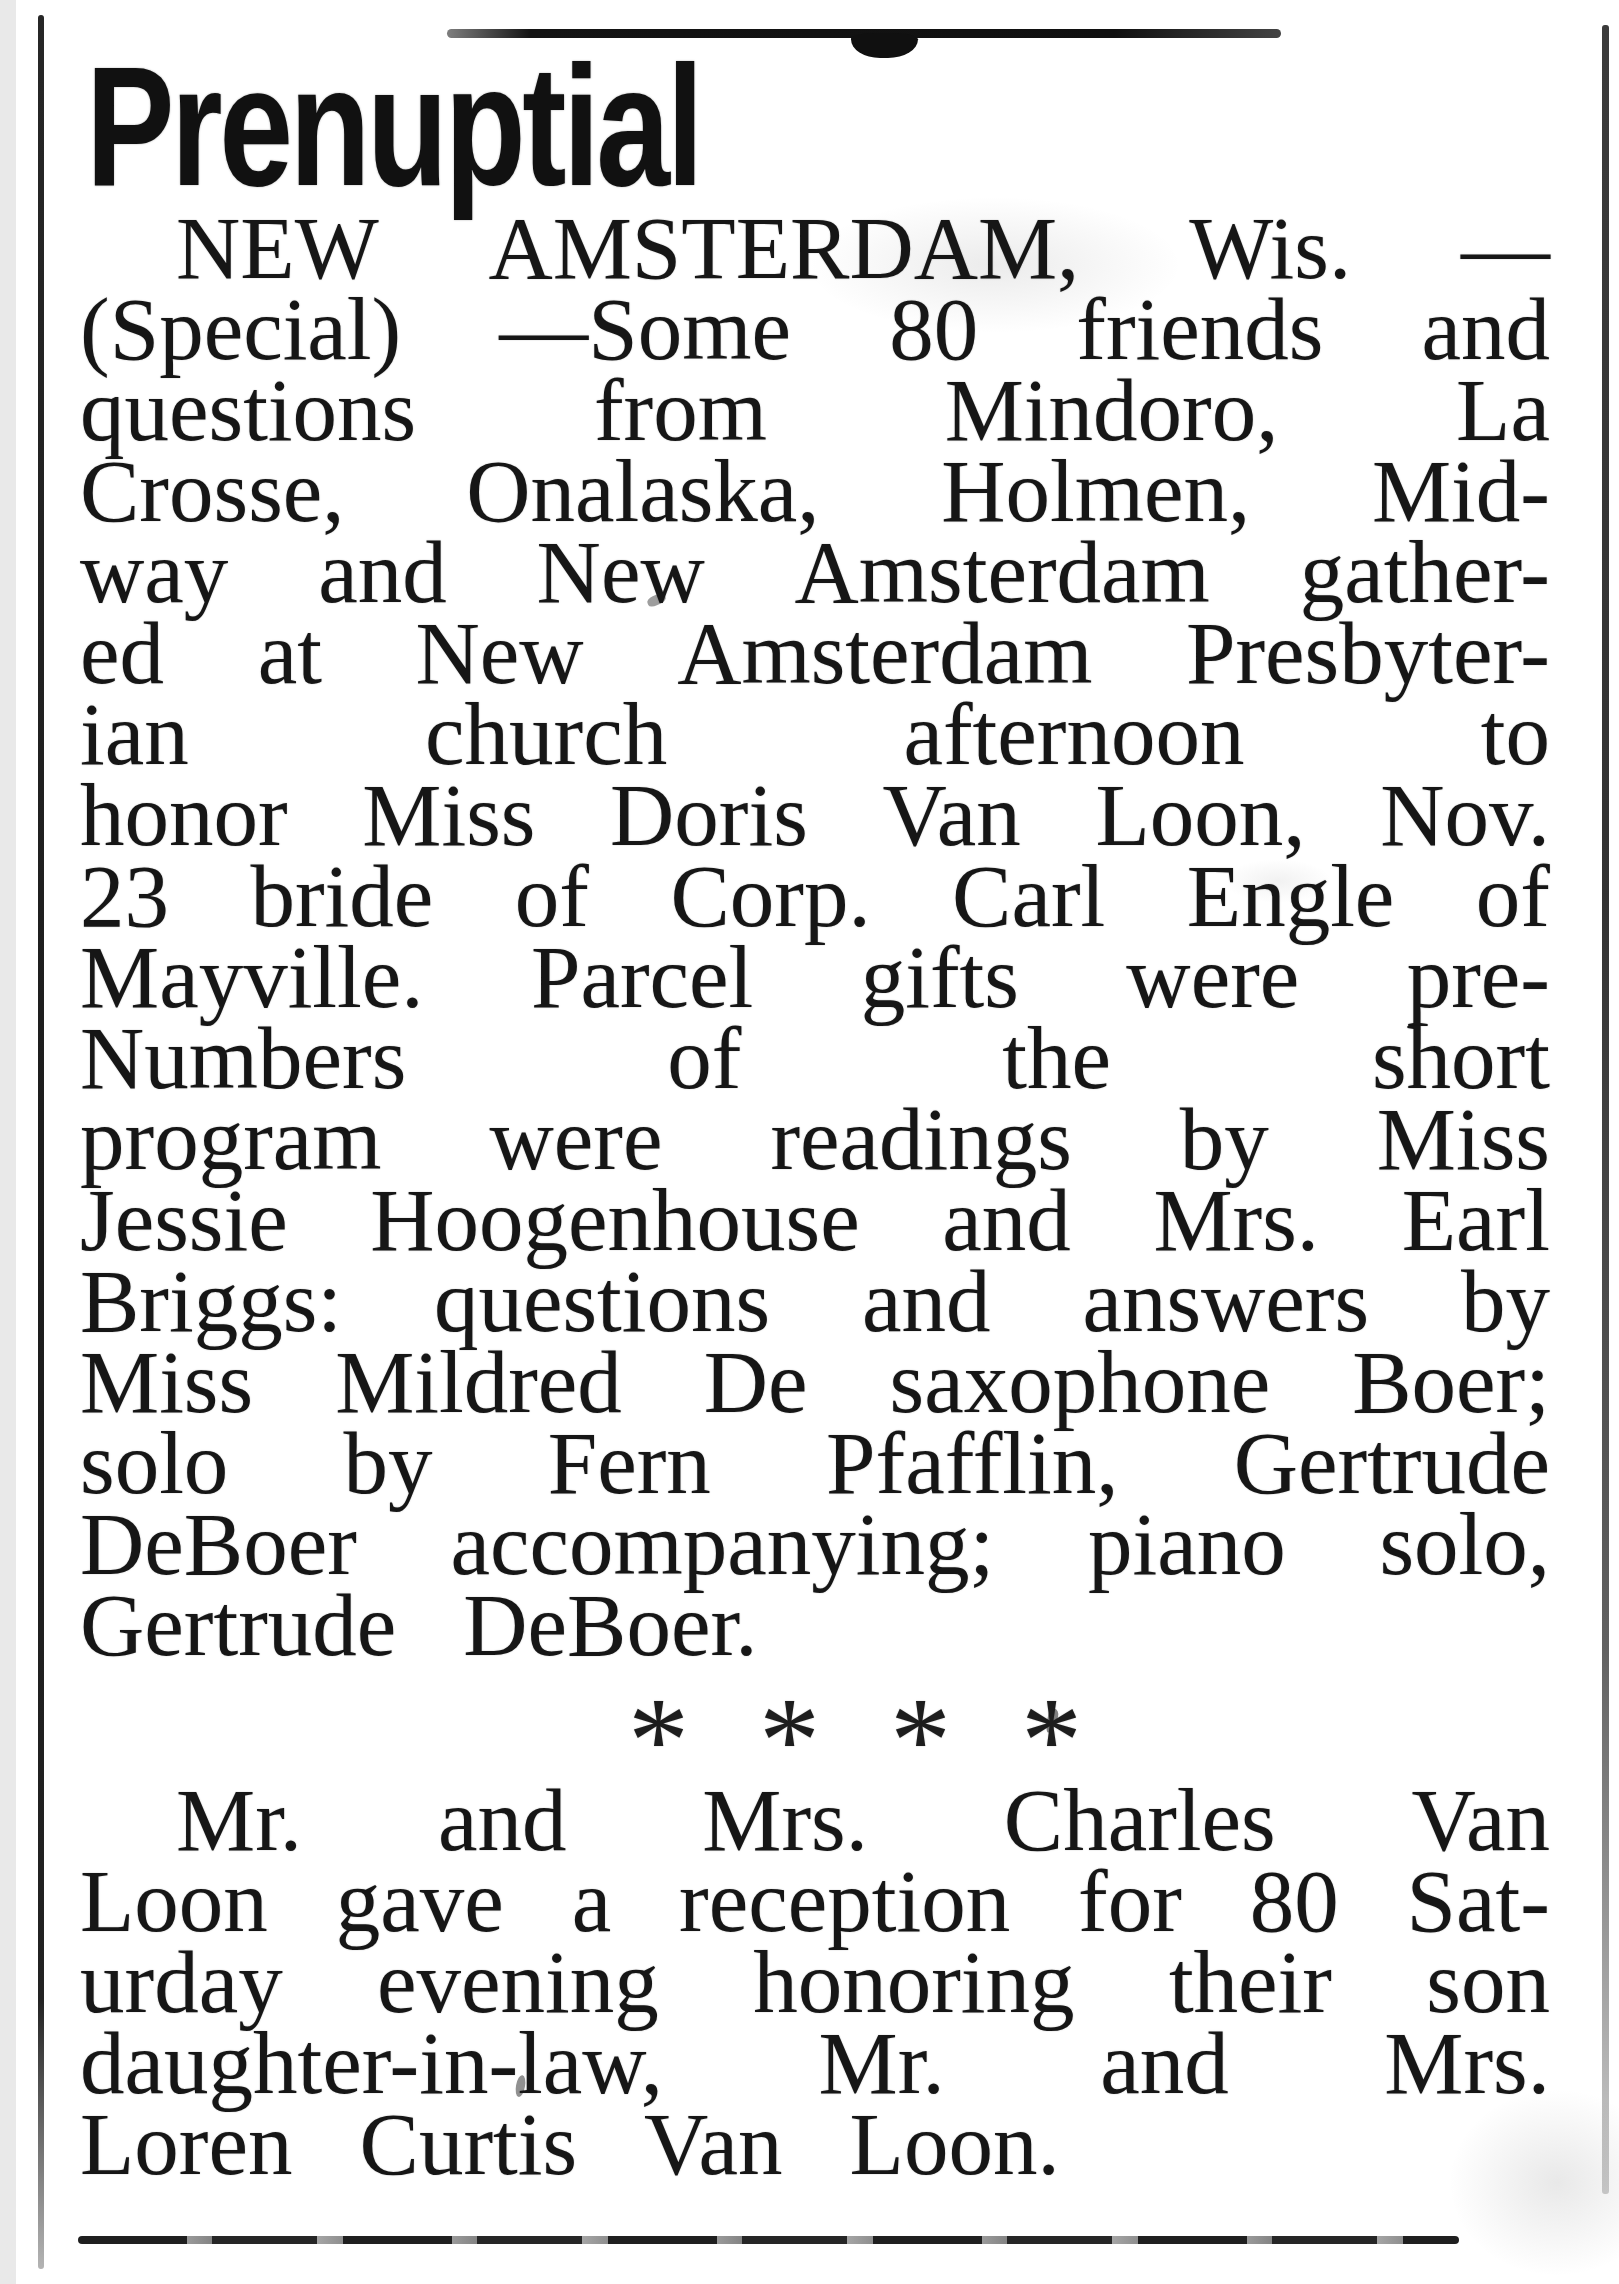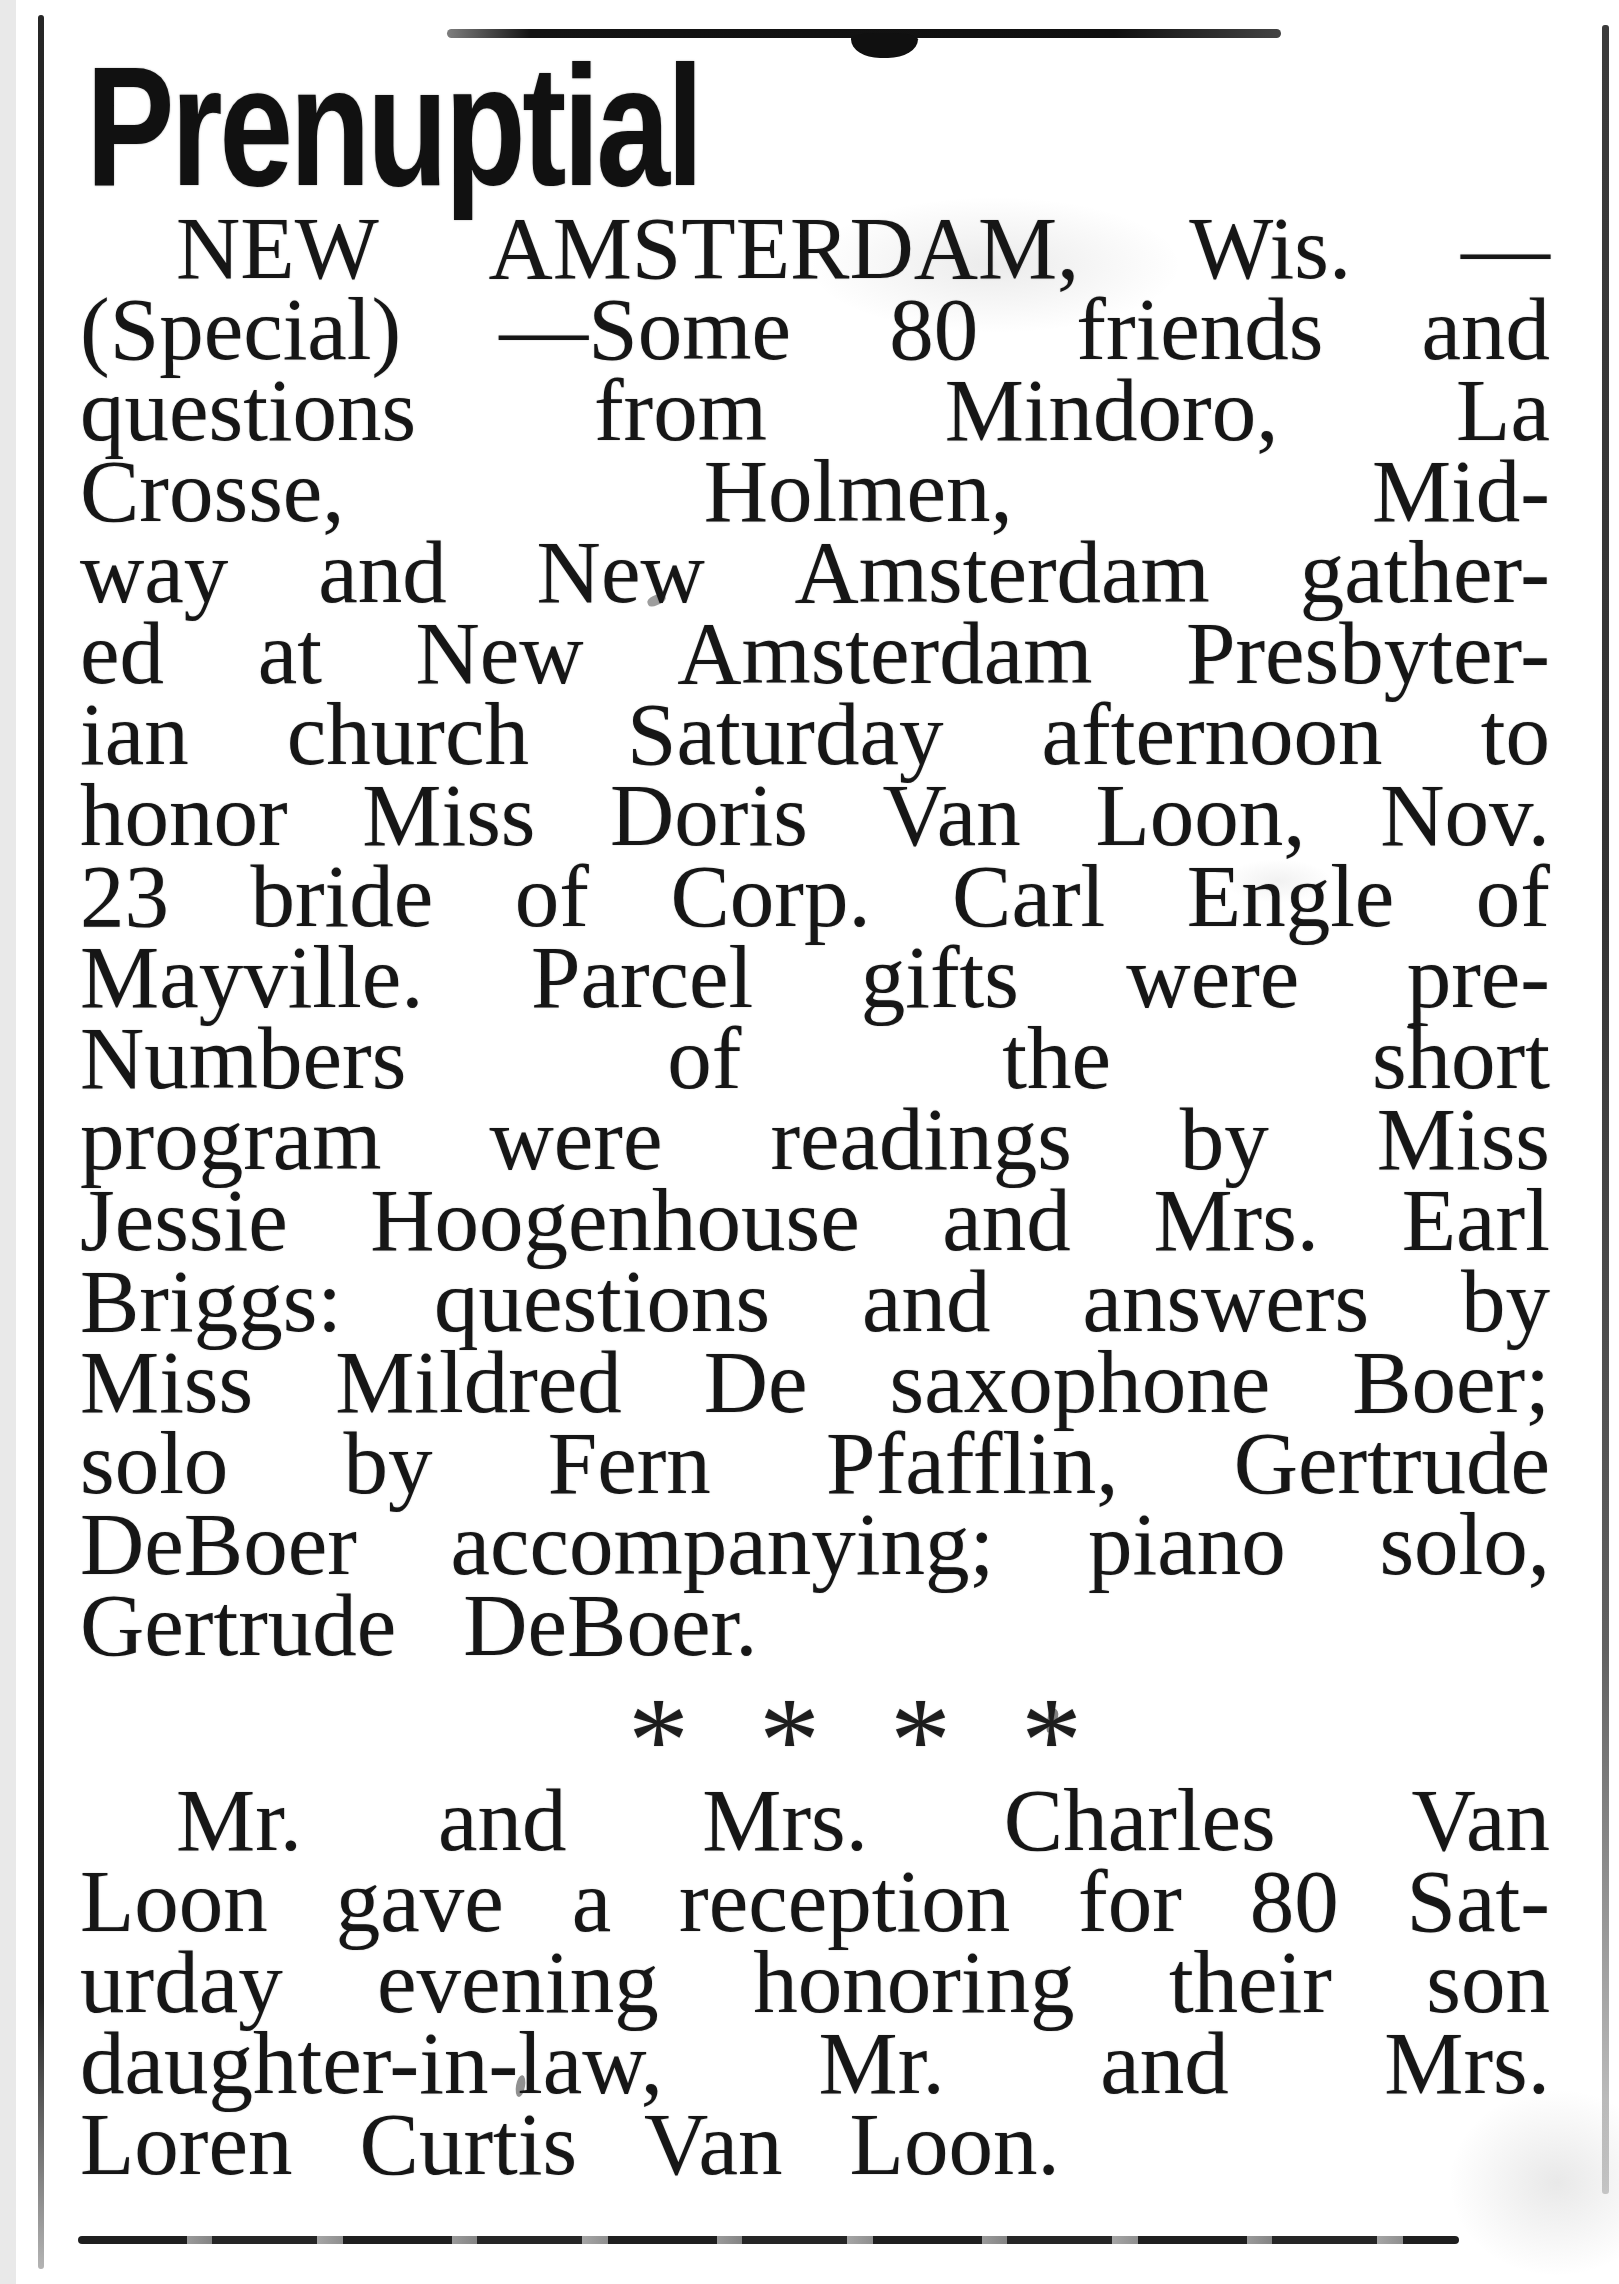--- a/index.html
+++ b/index.html
@@ -132,41 +132,41 @@
         <span class="w">and</span>
       </div>
       <div class="line justify">
         <span class="w">questions</span>
         <span class="w">from</span>
         <span class="w">Mindoro,</span>
         <span class="w">La</span>
       </div>
       <div class="line justify">
         <span class="w">Crosse,</span>
+        <span class="w">Onalaska,</span>
         <span class="w">Holmen,</span>
         <span class="w">Mid-</span>
       </div>
       <div class="line justify">
         <span class="w">way</span>
         <span class="w">and</span>
         <span class="w">New</span>
         <span class="w">Amsterdam</span>
         <span class="w">gather-</span>
       </div>
       <div class="line justify">
         <span class="w">ed</span>
         <span class="w">at</span>
         <span class="w">New</span>
         <span class="w">Amsterdam</span>
         <span class="w">Presbyter-</span>
       </div>
       <div class="line justify">
         <span class="w">ian</span>
         <span class="w">church</span>
-        <span class="w">Saturday</span>
         <span class="w">afternoon</span>
         <span class="w">to</span>
       </div>
       <div class="line justify">
         <span class="w">honor</span>
         <span class="w">Miss</span>
         <span class="w">Doris</span>
         <span class="w">Van</span>
         <span class="w">Loon,</span>
         <span class="w">Nov.</span>

